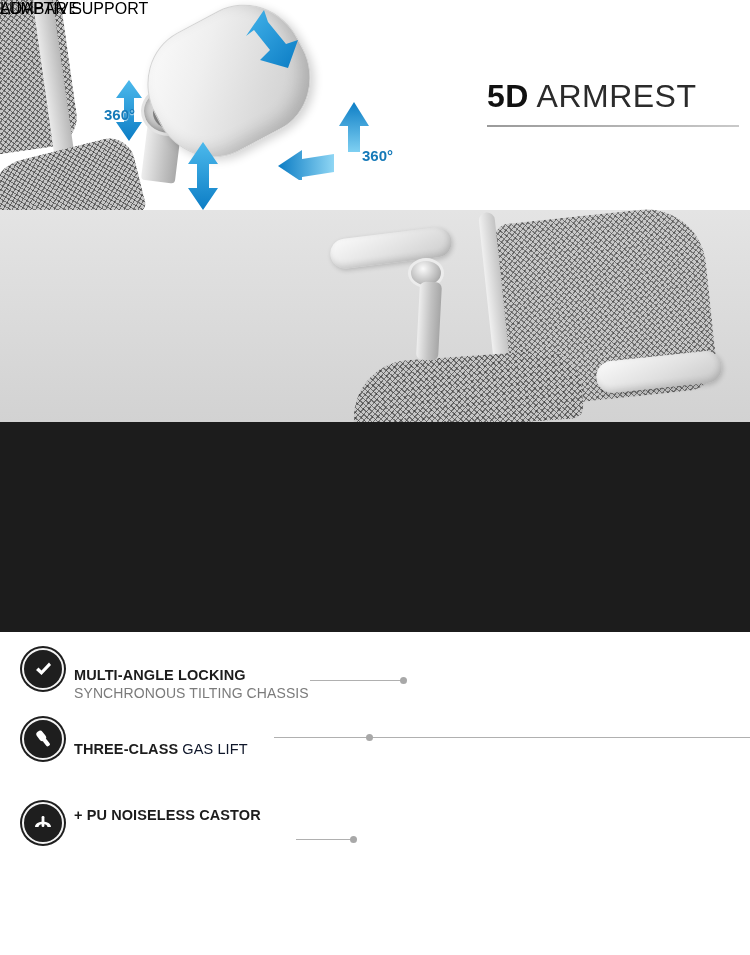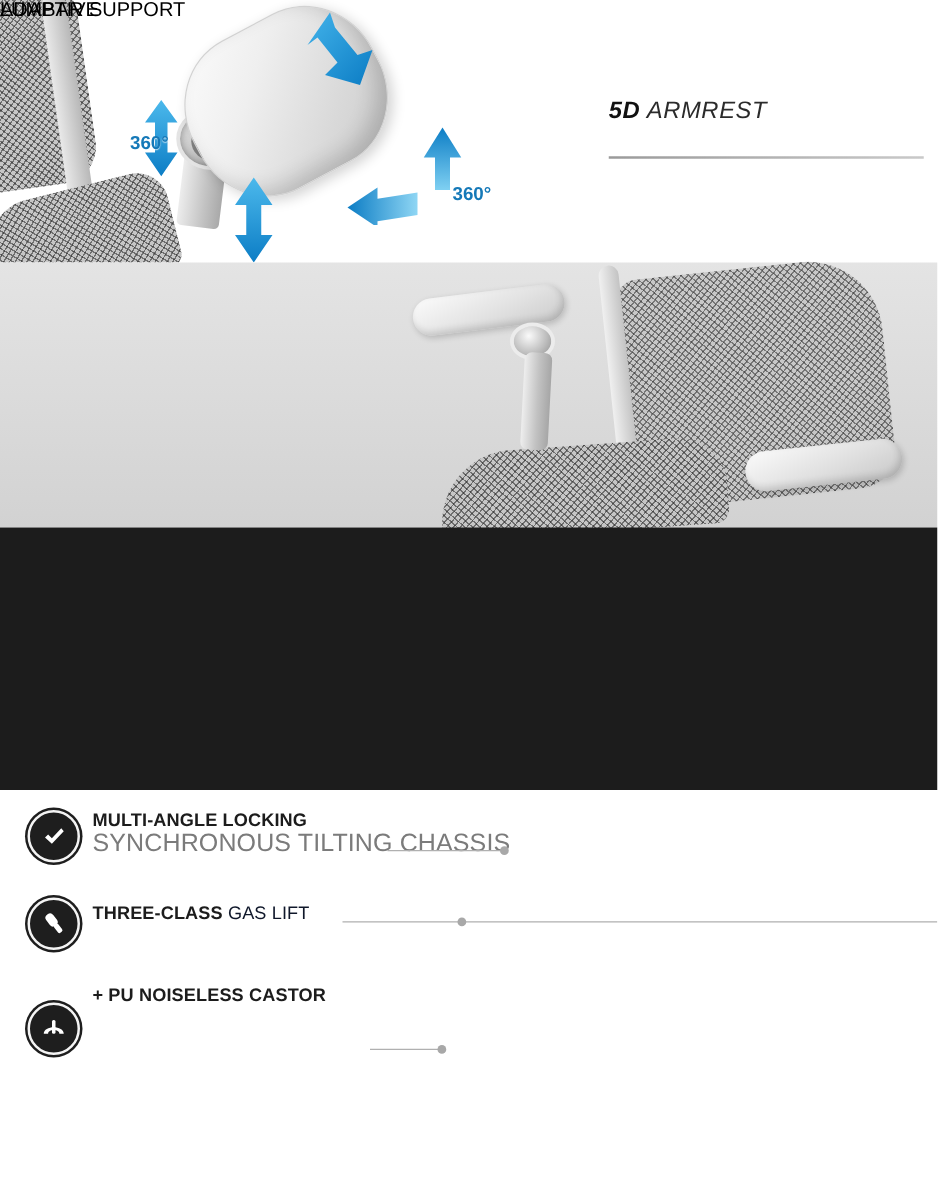--- a/index.html
+++ b/index.html
@@ -12,21 +12,21 @@
   }
   .page { width:750px; height:955px; position:relative; overflow:hidden; }
 
   
   .panel { position:absolute; left:0; width:750px; overflow:hidden; }
 
   
   #panel-armrest { top:0; height:210px; background:#ffffff; }
   #panel-armrest .headline {
     position:absolute; left:487px; top:78px;
-    font-size:19px; letter-spacing:.5px; color:#2b2b2b; white-space:nowrap;font-style:italic;
+    font-size:32px; letter-spacing:.5px; color:#2b2b2b; white-space:nowrap;
   }
   #panel-armrest .headline .b { font-weight:bold; color:#111; }
   #panel-armrest .rule {
     position:absolute; left:487px; top:125px; width:252px; height:2px;
     background:linear-gradient(to right,#9a9a9a,#c9c9c9);
   }
 
   
   .mesh {
     background-image:
@@ -140,28 +140,28 @@
   
   #panel-features { top:632px; height:323px; background:#ffffff; }
 
   .feature { position:absolute; left:22px; }
   .feat-icon {
     position:absolute; left:0; top:0; width:42px; height:42px; border-radius:50%;
     background:#1e1e1e; border:2px solid #f4f4f4;
     box-shadow:0 0 0 2px #1e1e1e;
     display:flex; align-items:center; justify-content:center;
   }
-  .feat-text { position:absolute; left:52px; top:0; }
+  .feat-text { position:absolute; left:52px; top:18px; }
   .feat-title {
     font-size:14.5px; font-weight:bold; color:#1c1c1c; letter-spacing:.1px;
     line-height:18px; white-space:nowrap;
   }
   .feat-title .light { font-weight:normal; color:#0f172a; }
   .feat-sub {
-    font-size:20px; color:#7b7b7b; letter-spacing:.1px; line-height:19px;
+    font-size:14px; color:#7b7b7b; letter-spacing:.1px; line-height:19px;
     white-space:nowrap;
   }
   .leader { position:absolute; height:1px; background:#b0b0b0; }
   .leader-dot {
     position:absolute; width:7px; height:7px; border-radius:50%;
     background:#a8a8a8; transform:translateY(-3px);
   }
 
   #feature-locking { top:16px; }
   #feature-gaslift { top:86px; }

